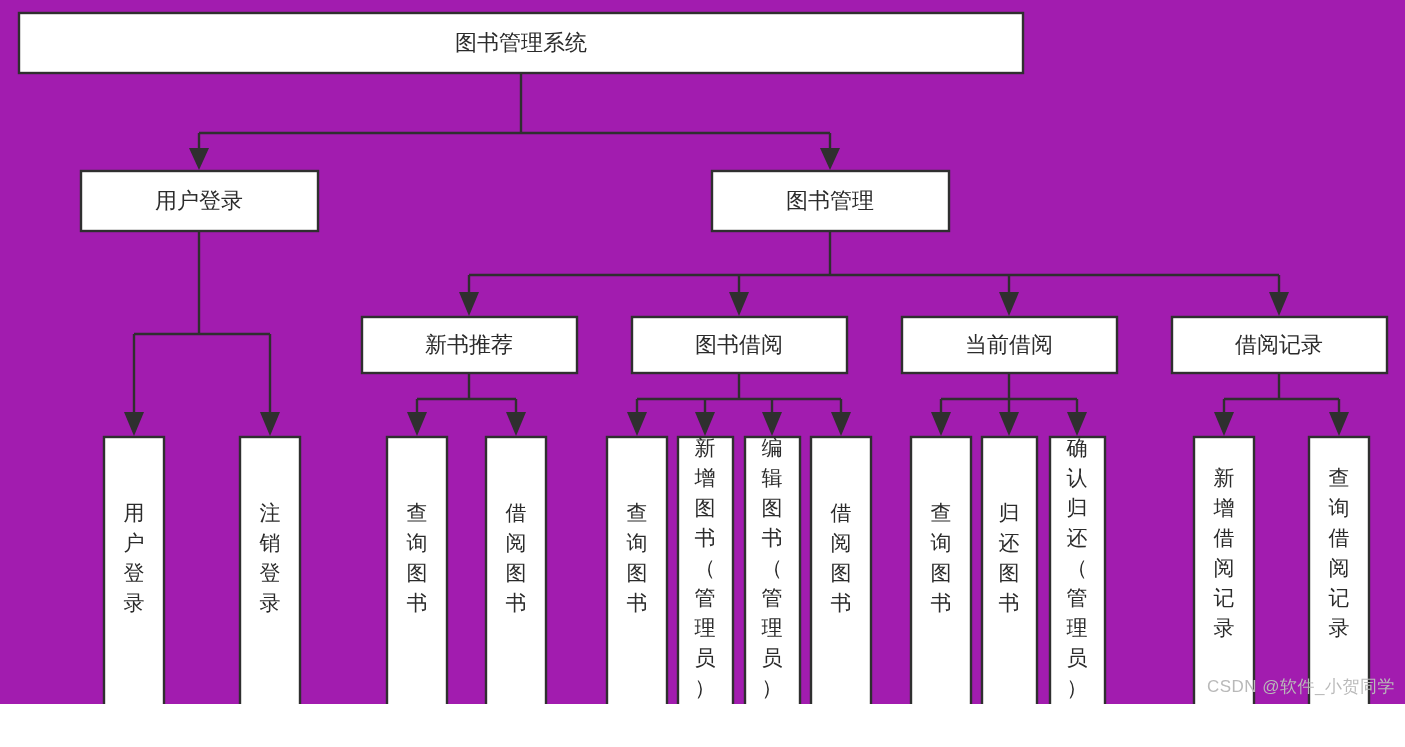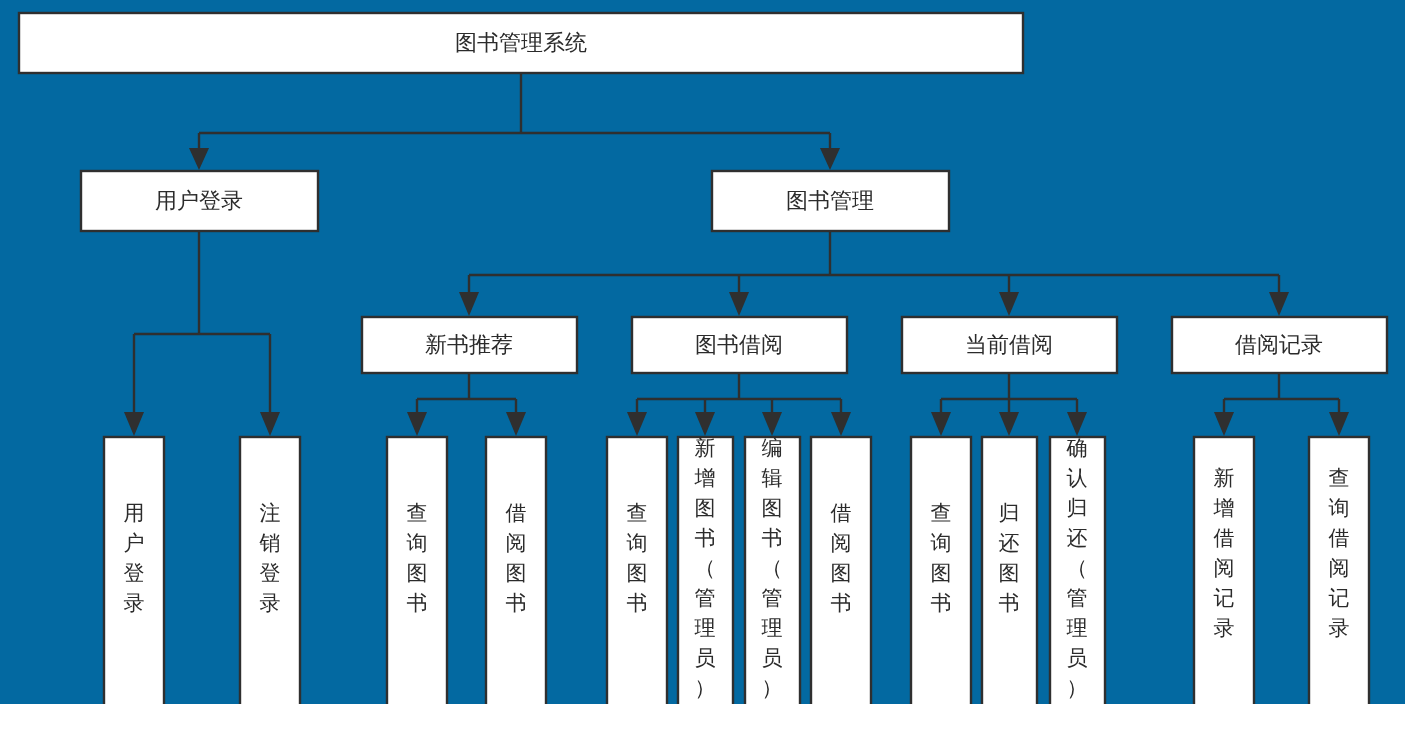--- a/index.html
+++ b/index.html
@@ -8,21 +8,21 @@
     padding: 0;
     background: #ffffff;
   }
   body {
     font-family: "Liberation Sans", "DejaVu Sans", sans-serif;
   }
   #diagram-root {
     position: relative;
     width: 1405px;
     height: 704px;
-    background: #0369a1;
+    background: #a21caf;
     overflow: hidden;
   }
   svg.diagram-canvas {
     position: absolute;
     left: 0;
     top: 0;
     width: 1405px;
     height: 747px;
     display: block;
   }
@@ -229,13 +229,14 @@
       <rect class="node-box" x="1194" y="437" width="60" height="298"></rect>
       <text class="node-label-vertical vtext" x="1224" y="485"><tspan x="1224" dy="0">新</tspan><tspan x="1224" dy="30">增</tspan><tspan x="1224" dy="30">借</tspan><tspan x="1224" dy="30">阅</tspan><tspan x="1224" dy="30">记</tspan><tspan x="1224" dy="30">录</tspan></text>
     </g>
 
     <g>
       <rect class="node-box" x="1309" y="437" width="60" height="298"></rect>
       <text class="node-label-vertical vtext" x="1339" y="485"><tspan x="1339" dy="0">查</tspan><tspan x="1339" dy="30">询</tspan><tspan x="1339" dy="30">借</tspan><tspan x="1339" dy="30">阅</tspan><tspan x="1339" dy="30">记</tspan><tspan x="1339" dy="30">录</tspan></text>
     </g>
   </svg>
 
+  <div class="watermark-text">CSDN @软件_小贺同学</div>
 </div>
 
 </body></html>

